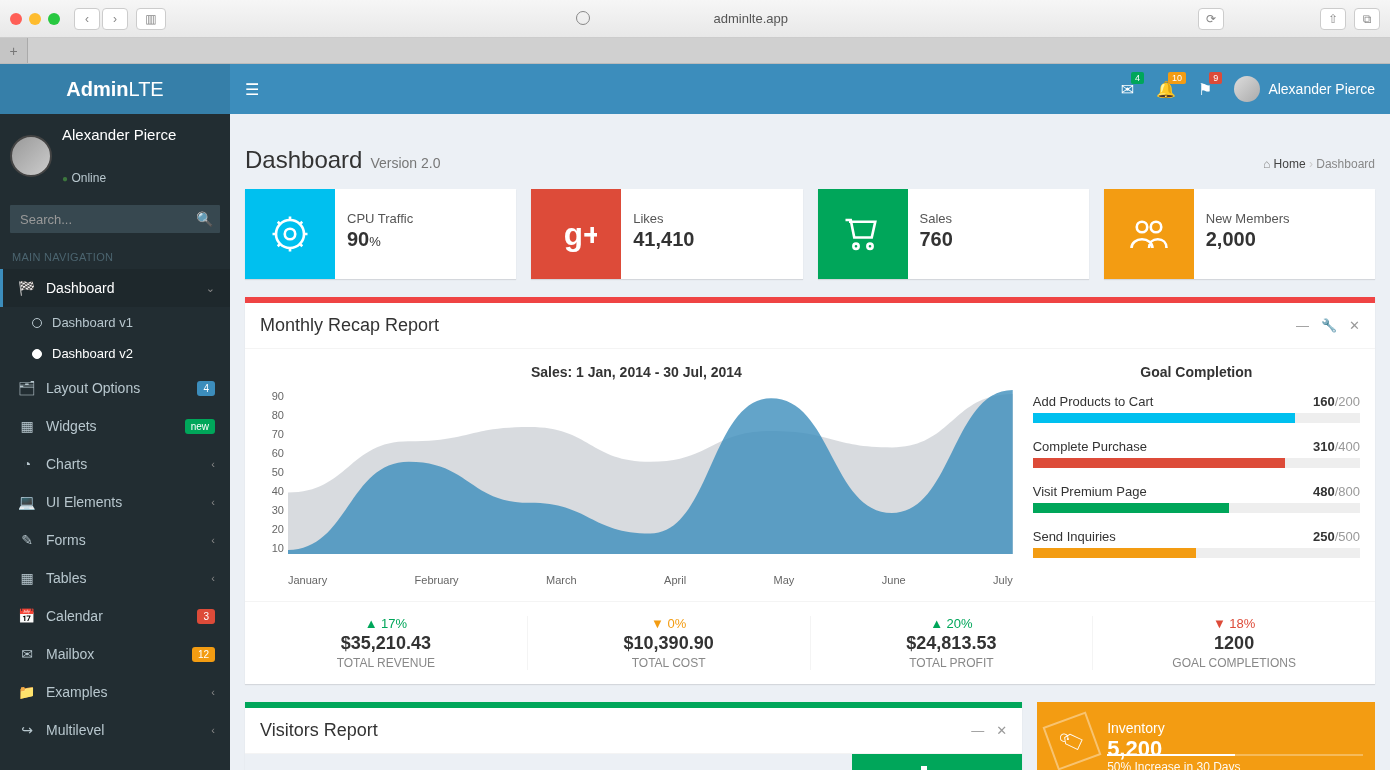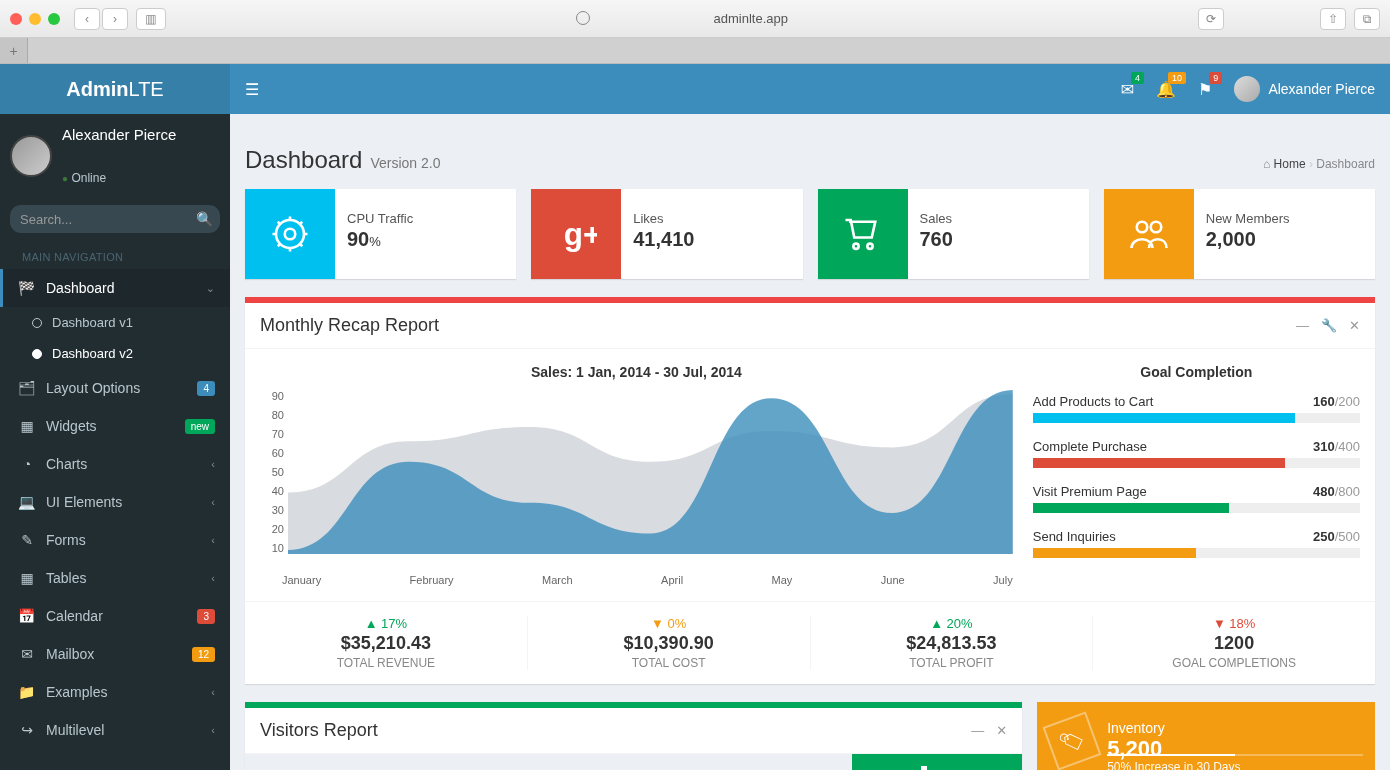--- a/index.html
+++ b/index.html
@@ -20,25 +20,25 @@
 
 
 .sidebar{width:230px;background:#222d32;color:#b8c7ce;display:flex;flex-direction:column;}
 .logo{height:50px;background:#367fa9;color:#fff;display:flex;align-items:center;justify-content:center;font-size:20px;}
 .logo b{font-weight:700;}
 .user-panel{padding:12px 10px;display:flex;align-items:center;gap:10px;}
 .avatar{width:42px;height:42px;border-radius:50%;background:linear-gradient(135deg,#999,#ccc);border:2px solid #444;}
 .user-panel .name{color:#fff;font-size:15px;}
 .user-panel .status{font-size:12px;color:#b8c7ce;margin-top:28px;}
 .status-dot{color:#3c763d;font-size:10px;}
-.search-box{margin:8px 10px;background:#374850;border-radius:11px;display:flex;align-items:center;padding:6px 10px;}
+.search-box{margin:8px 10px;background:#374850;border-radius:1px;display:flex;align-items:center;padding:6px 10px;}
 .search-box input{flex:1;background:none;border:none;color:#ccc;outline:none;font-size:13px;}
 .search-box input::placeholder{color:#999;}
 .search-box .icon{color:#999;}
-.nav-header{padding:10px 22px 6px;font-size:11px;color:#4b646f;text-transform:uppercase;letter-spacing:0.3px;}
+.nav-header{padding:10px 12px 6px;font-size:11px;color:#4b646f;text-transform:uppercase;letter-spacing:0.3px;}
 .nav-item{padding:11px 15px;display:flex;align-items:center;gap:10px;cursor:pointer;font-size:14px;color:#b8c7ce;border-left:3px solid transparent;}
 .nav-item.active{background:#1e282c;color:#fff;border-left-color:#3c8dbc;}
 .nav-item .icon{width:18px;text-align:center;font-size:14px;}
 .nav-item .caret{margin-left:auto;font-size:11px;color:#888;}
 .nav-item .badge{margin-left:auto;font-size:10px;padding:2px 6px;border-radius:3px;color:#fff;}
 .b-blue{background:#3c8dbc;} .b-green{background:#00a65a;} .b-red{background:#dd4b39;} .b-orange{background:#f39c12;}
 .sub-item{padding:8px 15px 8px 32px;display:flex;align-items:center;gap:10px;font-size:13px;cursor:pointer;}
 .sub-item.active{color:#fff;}
 .sub-item .circ{width:10px;height:10px;border:1px solid currentColor;border-radius:50%;}
 .sub-item.active .circ{background:#fff;border-color:#fff;}
@@ -79,21 +79,21 @@
 .box-title{font-size:18px;font-weight:400;}
 .box-tools{margin-left:auto;display:flex;gap:12px;color:#999;font-size:13px;}
 .box-body{padding:15px;}
 
 
 .recap{display:flex;gap:20px;}
 .chart-col{flex:2.3;}
 .chart-title{text-align:center;font-weight:700;font-size:14px;margin-bottom:10px;}
 .area-chart{position:relative;height:180px;margin-left:28px;}
 .y-axis{position:absolute;left:-28px;top:0;bottom:16px;width:24px;display:flex;flex-direction:column;justify-content:space-between;font-size:11px;color:#666;text-align:right;}
-.x-axis{display:flex;justify-content:space-between;font-size:11px;color:#666;margin-top:4px;margin-left:22px;align-items:center;}
+.x-axis{display:flex;justify-content:space-between;font-size:11px;color:#666;margin-top:4px;margin-left:28px;align-items:center;}
 .chart-svg{width:100%;height:164px;}
 .goals-col{flex:1;}
 .goals-title{text-align:center;font-weight:700;font-size:14px;margin-bottom:14px;}
 .goal{margin-bottom:16px;}
 .goal-head{display:flex;font-size:13px;margin-bottom:4px;}
 .goal-head .cnt{margin-left:auto;}
 .goal-head .cnt .tot{color:#999;}
 .goal-bar{height:10px;background:#eee;}
 .goal-fill{height:100%;}
 .g-aqua{background:#00c0ef;} .g-red{background:#dd4b39;} .g-green{background:#00a65a;} .g-yellow{background:#f39c12;}

